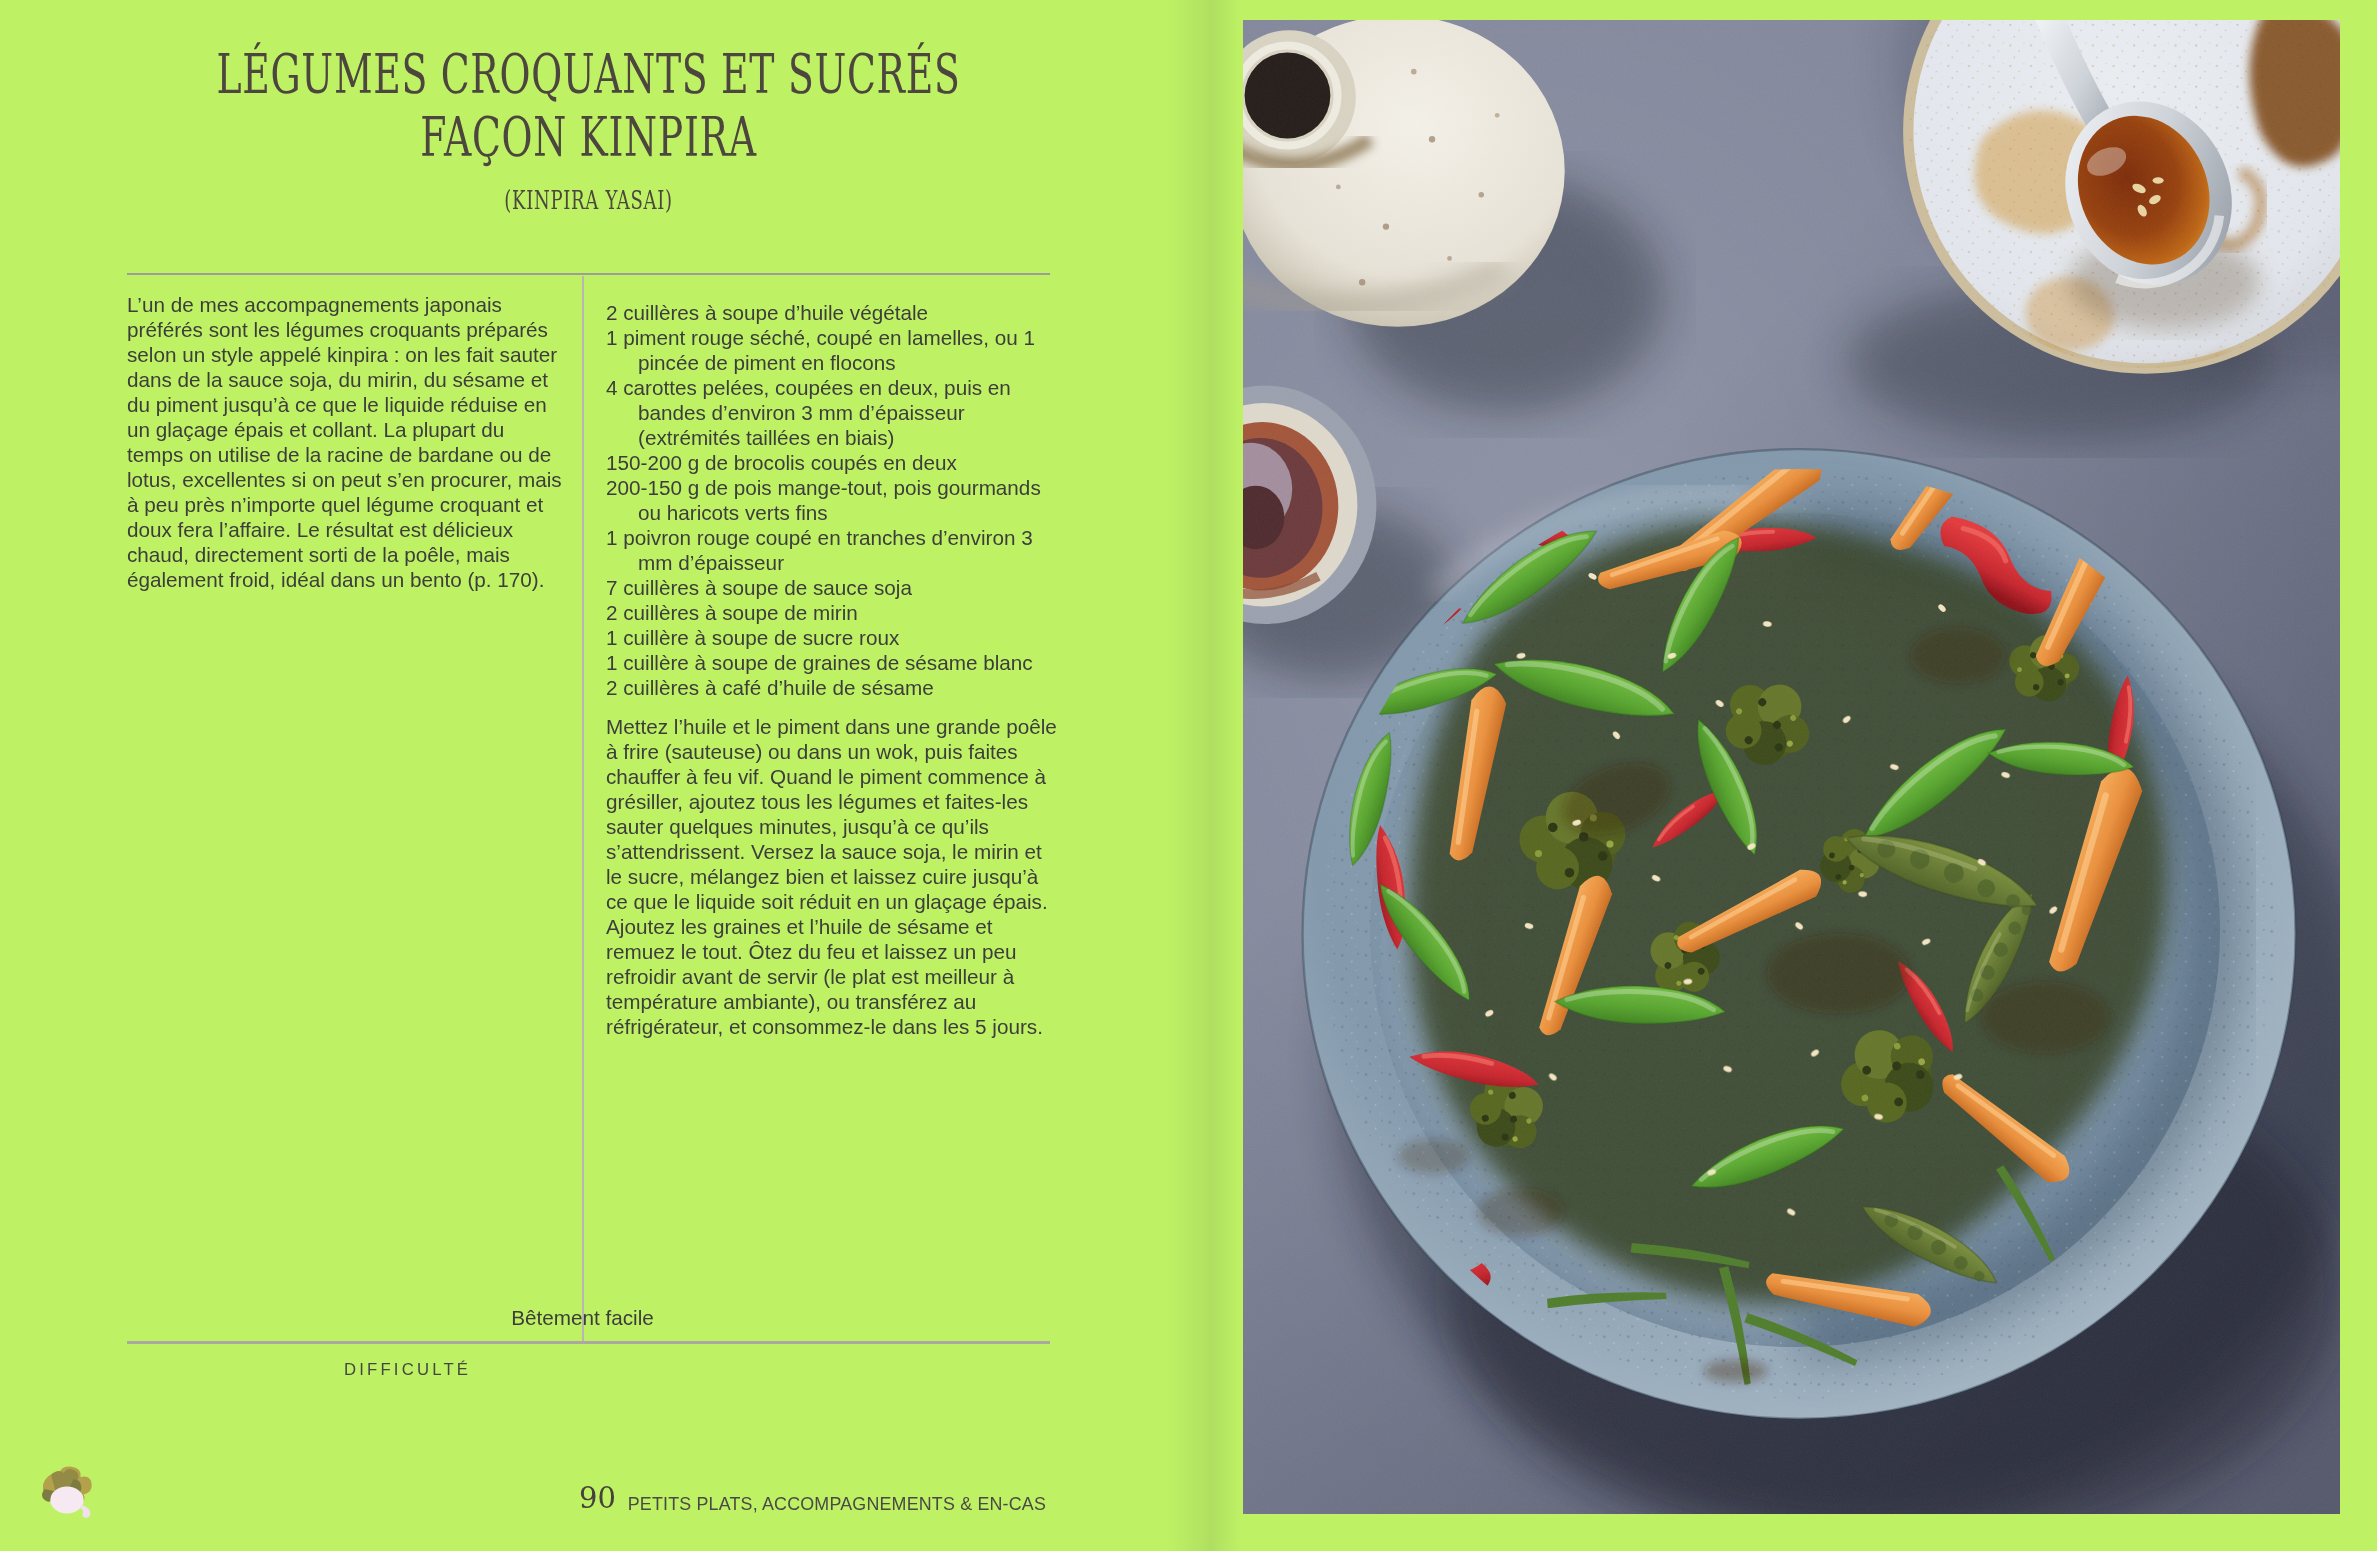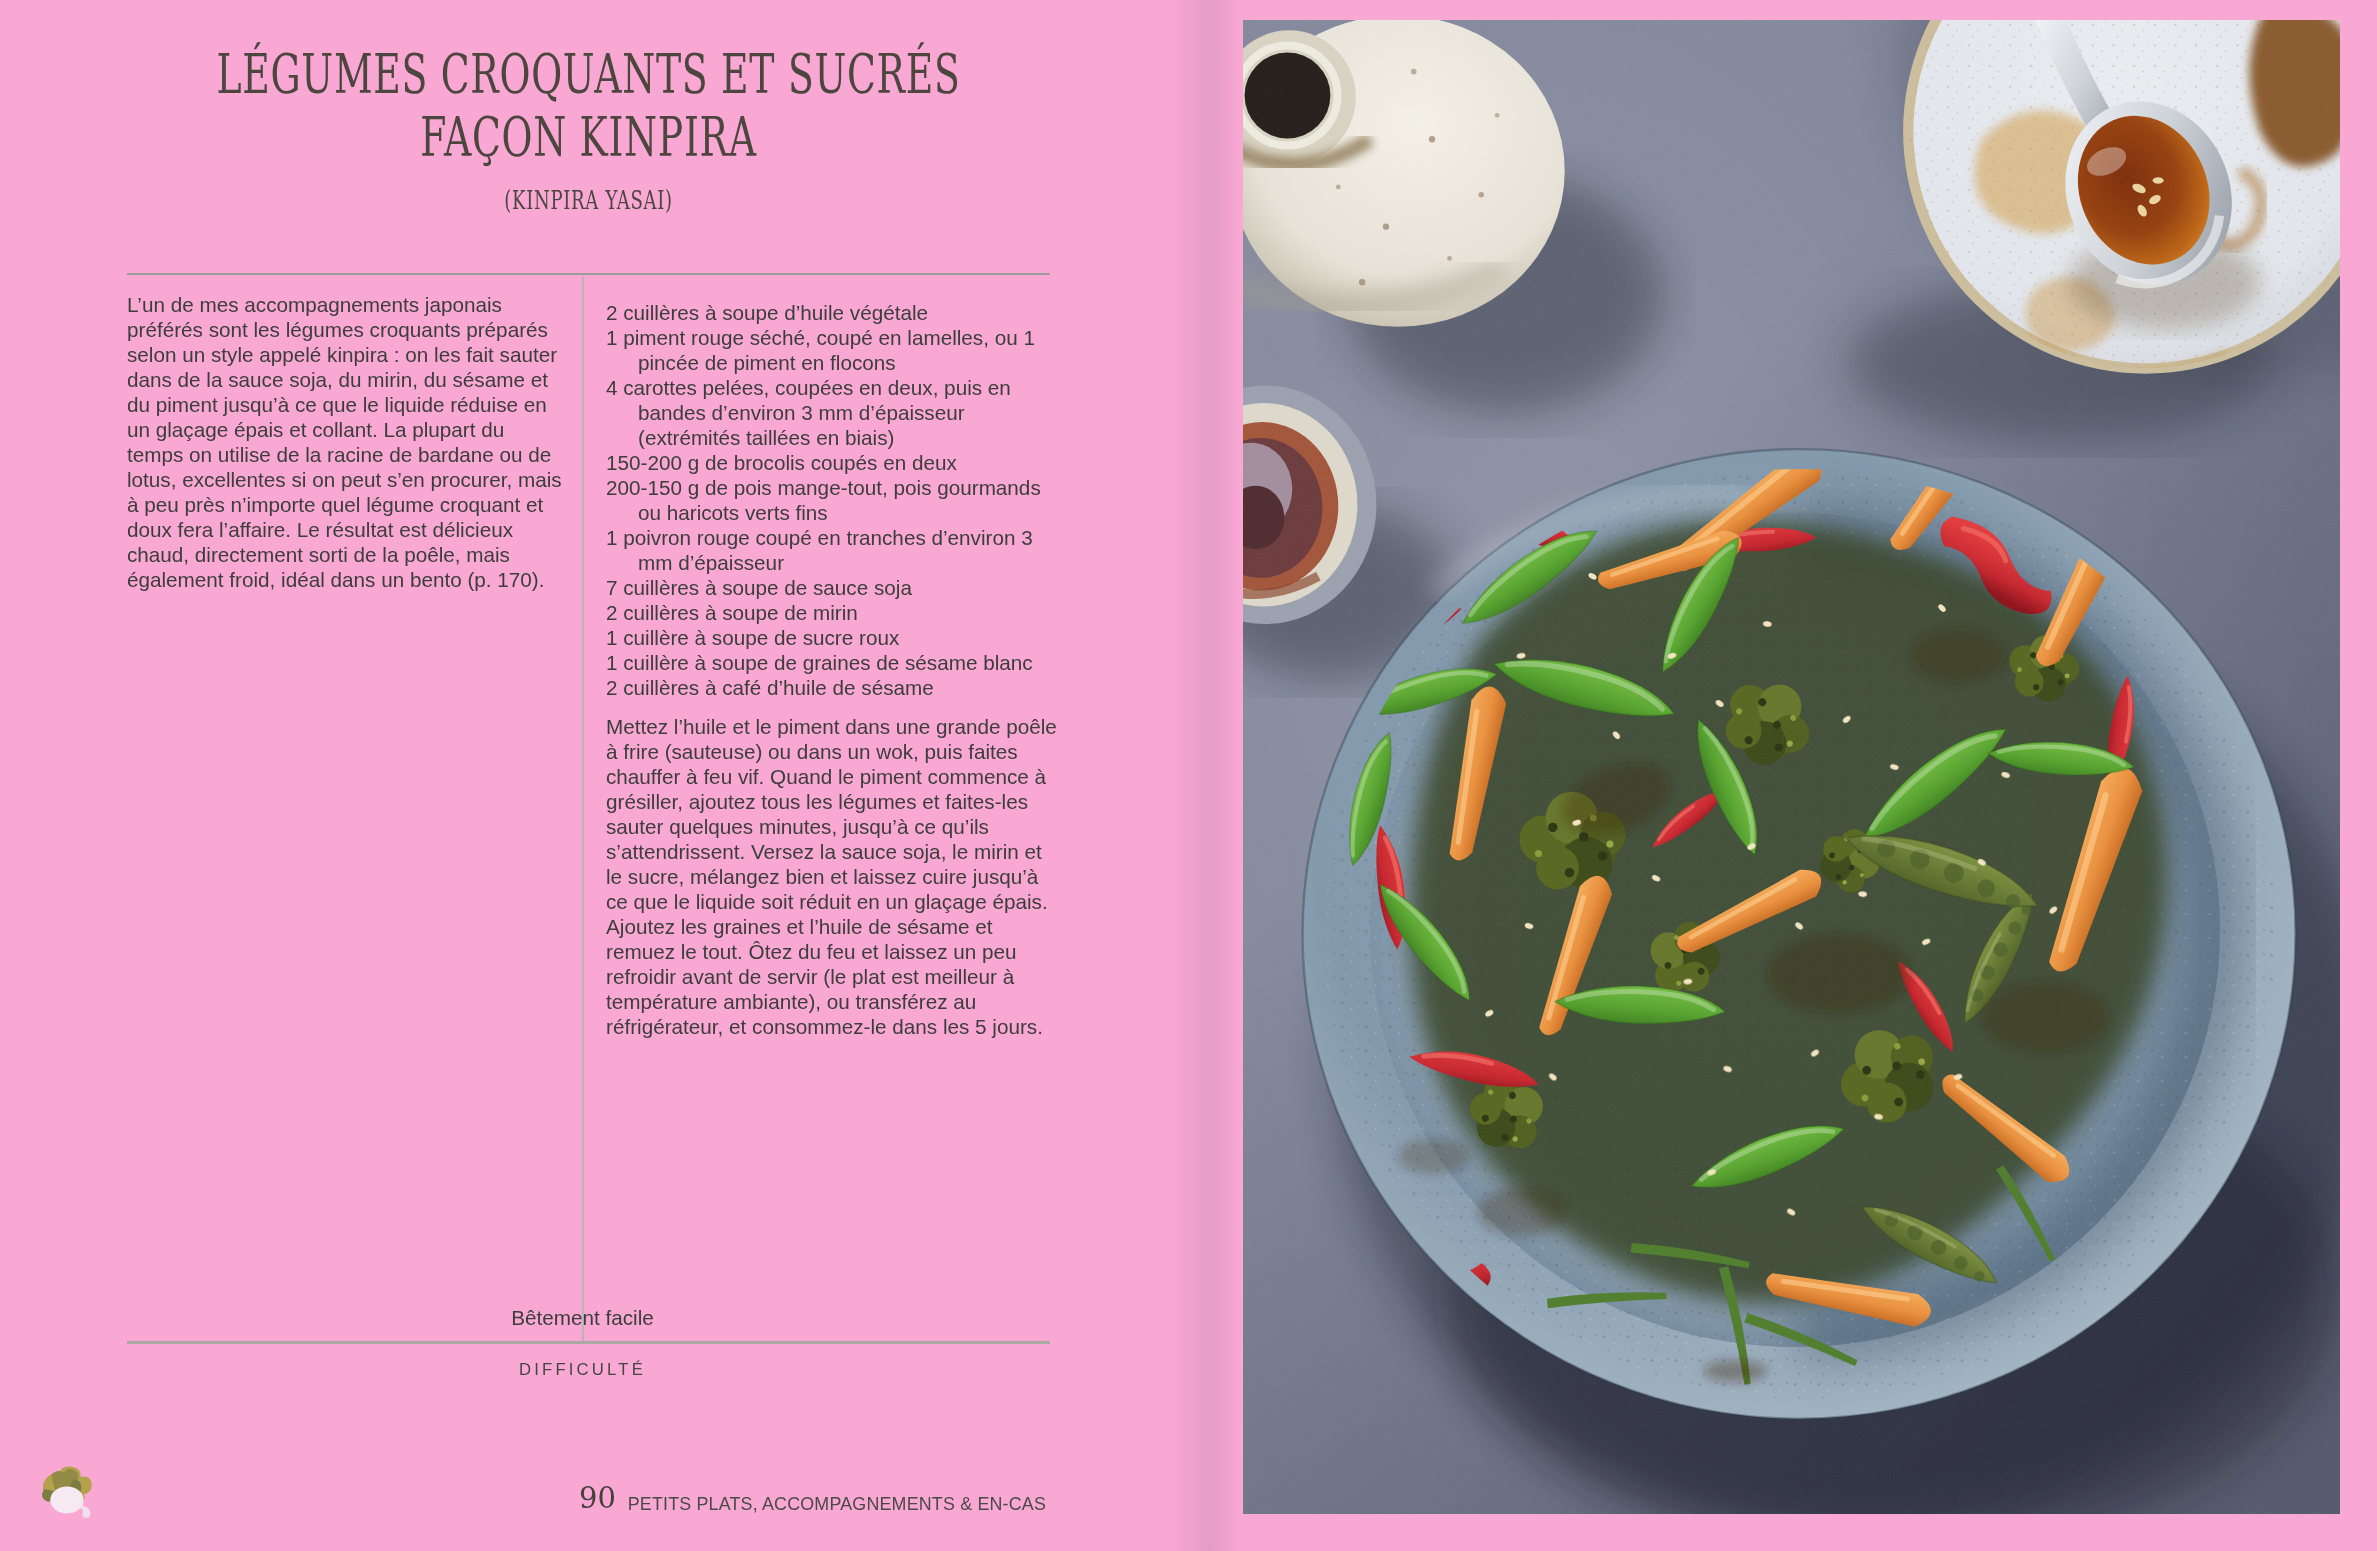--- a/index.html
+++ b/index.html
@@ -1,34 +1,34 @@
 <!DOCTYPE html>
 <html style="--slate-bg: #7d8297; --slate-dark: #565b6e; --plate-blue: #7e95a9; --plate-rim: #9db0bf; --pea-green: #57a42e; --pea-dark: #3d7f1f; --olive-pod: #6f8339; --carrot-orange: #e98f3c; --pepper-red: #c6252d; --broccoli-dark: #48561f; --sauce-brown: #8a4a14; --ceramic-white: #e9e5da; --sesame-cream: #f3e4c0;font-size:12.7px"><head>
 <meta charset="utf-8">
 <style>
   html,body{margin:0;padding:0;background:#ffffff;}
-  #spread{position:relative;width:2377px;height:1552px;background:#f9a8d4;overflow:hidden;
+  #spread{position:relative;width:2377px;height:1552px;background:#bef264;overflow:hidden;
           font-family:"Liberation Sans",sans-serif;color:#3d3d3b;}
   
   .title-block{position:absolute;left:127px;top:43px;width:923px;text-align:center;
                font-family:"DejaVu Serif",serif;color:#4c463e;
                transform:scale(0.84,1.22);transform-origin:50% 0;}
   .title-line{font-size:45px;line-height:52px;font-weight:400;letter-spacing:0.8px;}
   .subtitle{font-size:21.5px;line-height:24px;margin-top:12.7px;letter-spacing:0.8px;}
   .serving{position:absolute;left:127px;top:229px;width:923px;text-align:center;
            font-size:16.7px;letter-spacing:3.6px;color:#454542;}
   .rule-top{position:absolute;left:127px;top:273px;width:923px;height:2.4px;background:#9e9c99;}
   .rule-bottom{position:absolute;left:127px;top:1341px;width:923px;height:3.2px;background:#aba8a4;}
   .v-divider{position:absolute;left:582px;top:276px;width:1.6px;height:1066px;background:#b8b6b3;}
   .col{position:absolute;font-size:20.7px;line-height:25px;color:#3d3d3b;}
   .intro-col{left:127px;top:292px;width:435px;}
   .ing-col{left:606px;top:300px;width:459px;}
   .ing-col .item{padding-left:32px;text-indent:-32px;}
   .method-col{left:606px;top:714px;width:453px;}
-  .difficulty-label{position:absolute;left:344px;top:1360px;width:477px;text-align:center;
+  .difficulty-label{position:absolute;left:344px;top:1360px;width:477px;
                     font-size:16.7px;letter-spacing:3.2px;color:#454542;}
   .difficulty-value{position:absolute;left:344px;top:1306px;width:477px;text-align:center;
                     font-size:20.7px;color:#3d3d3b;}
   .page-number{position:absolute;left:524px;top:1481px;width:92px;text-align:right;
                font-family:"DejaVu Serif",serif;font-size:29px;color:#46413b;}
   .footer-right{position:absolute;left:601px;top:1493px;width:461px;text-align:left;
                 font-size:19px;letter-spacing:0.2px;color:#4b4947;}
   .footer-right span{display:inline-block;transform:scaleX(0.94);transform-origin:100% 50%;}
   .gutter-shadow{position:absolute;left:1166px;top:0;width:76px;height:1552px;
                  background:linear-gradient(to right,rgba(0,0,0,0) 0%,rgba(55,55,66,0.10) 60%,rgba(0,0,0,0) 100%);}

